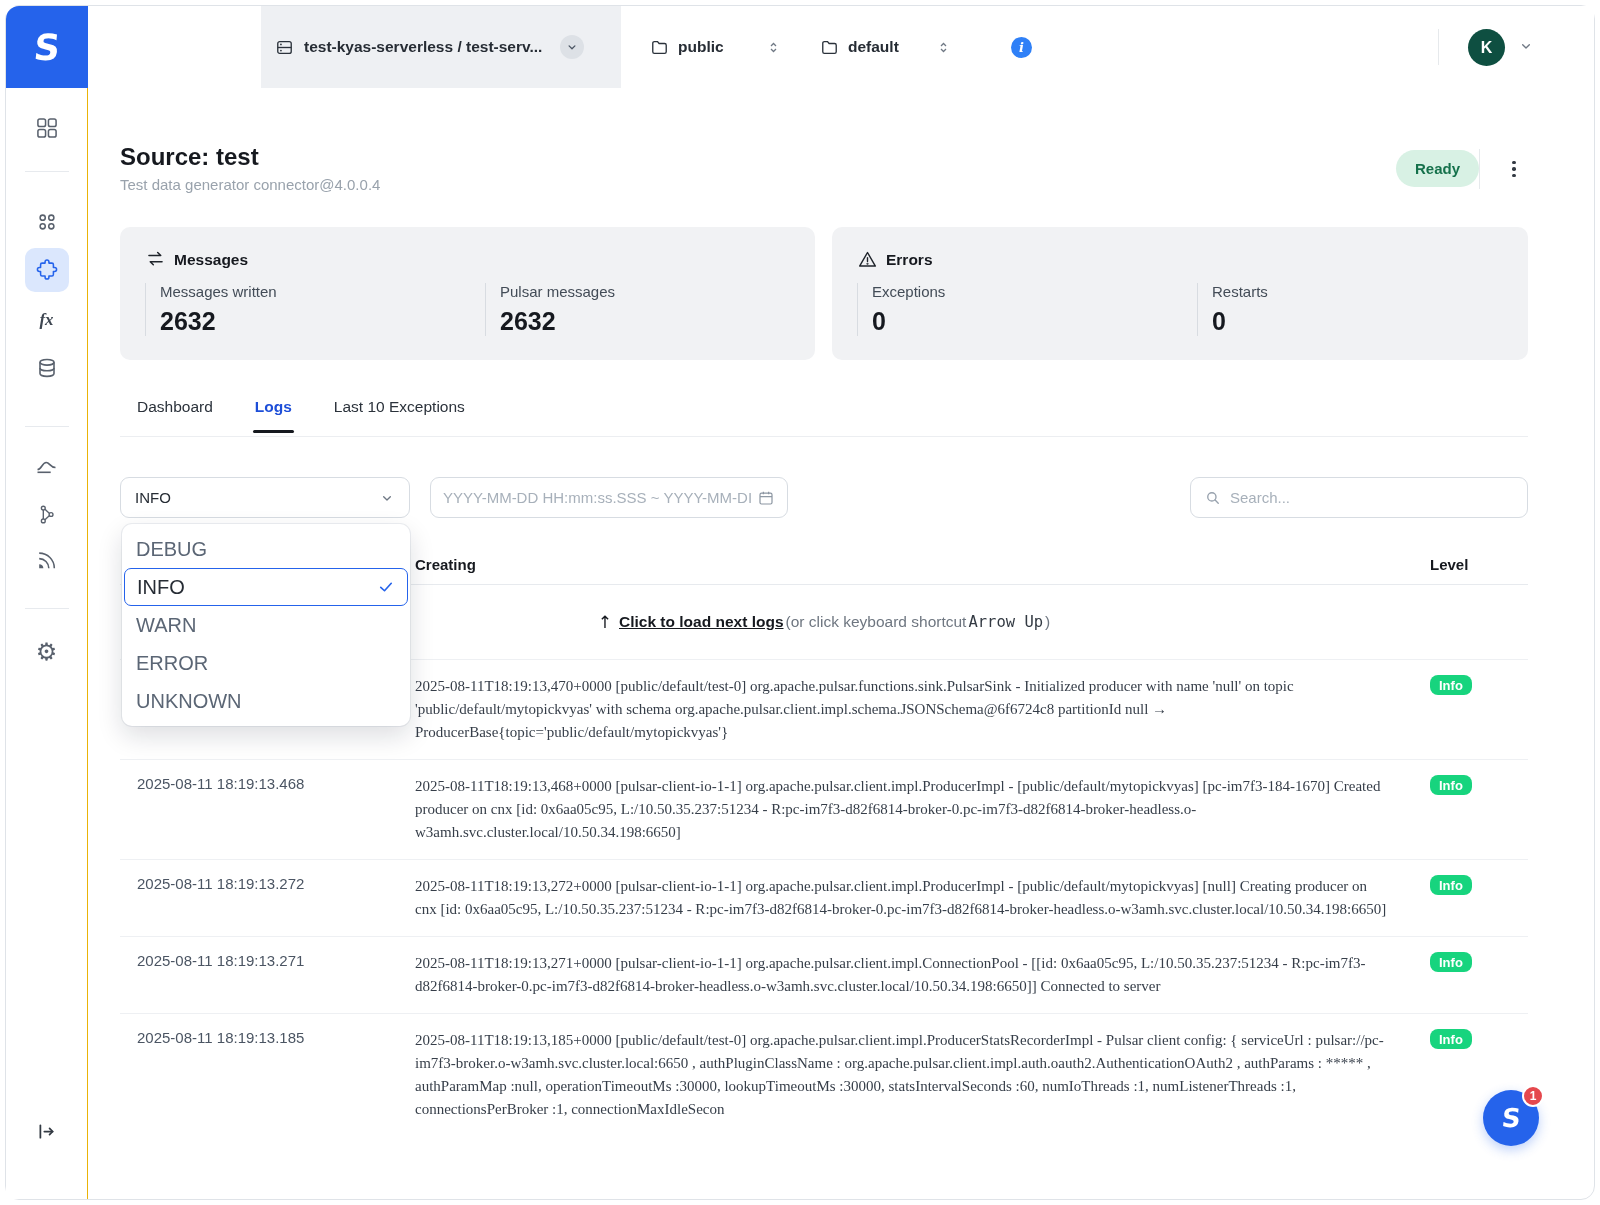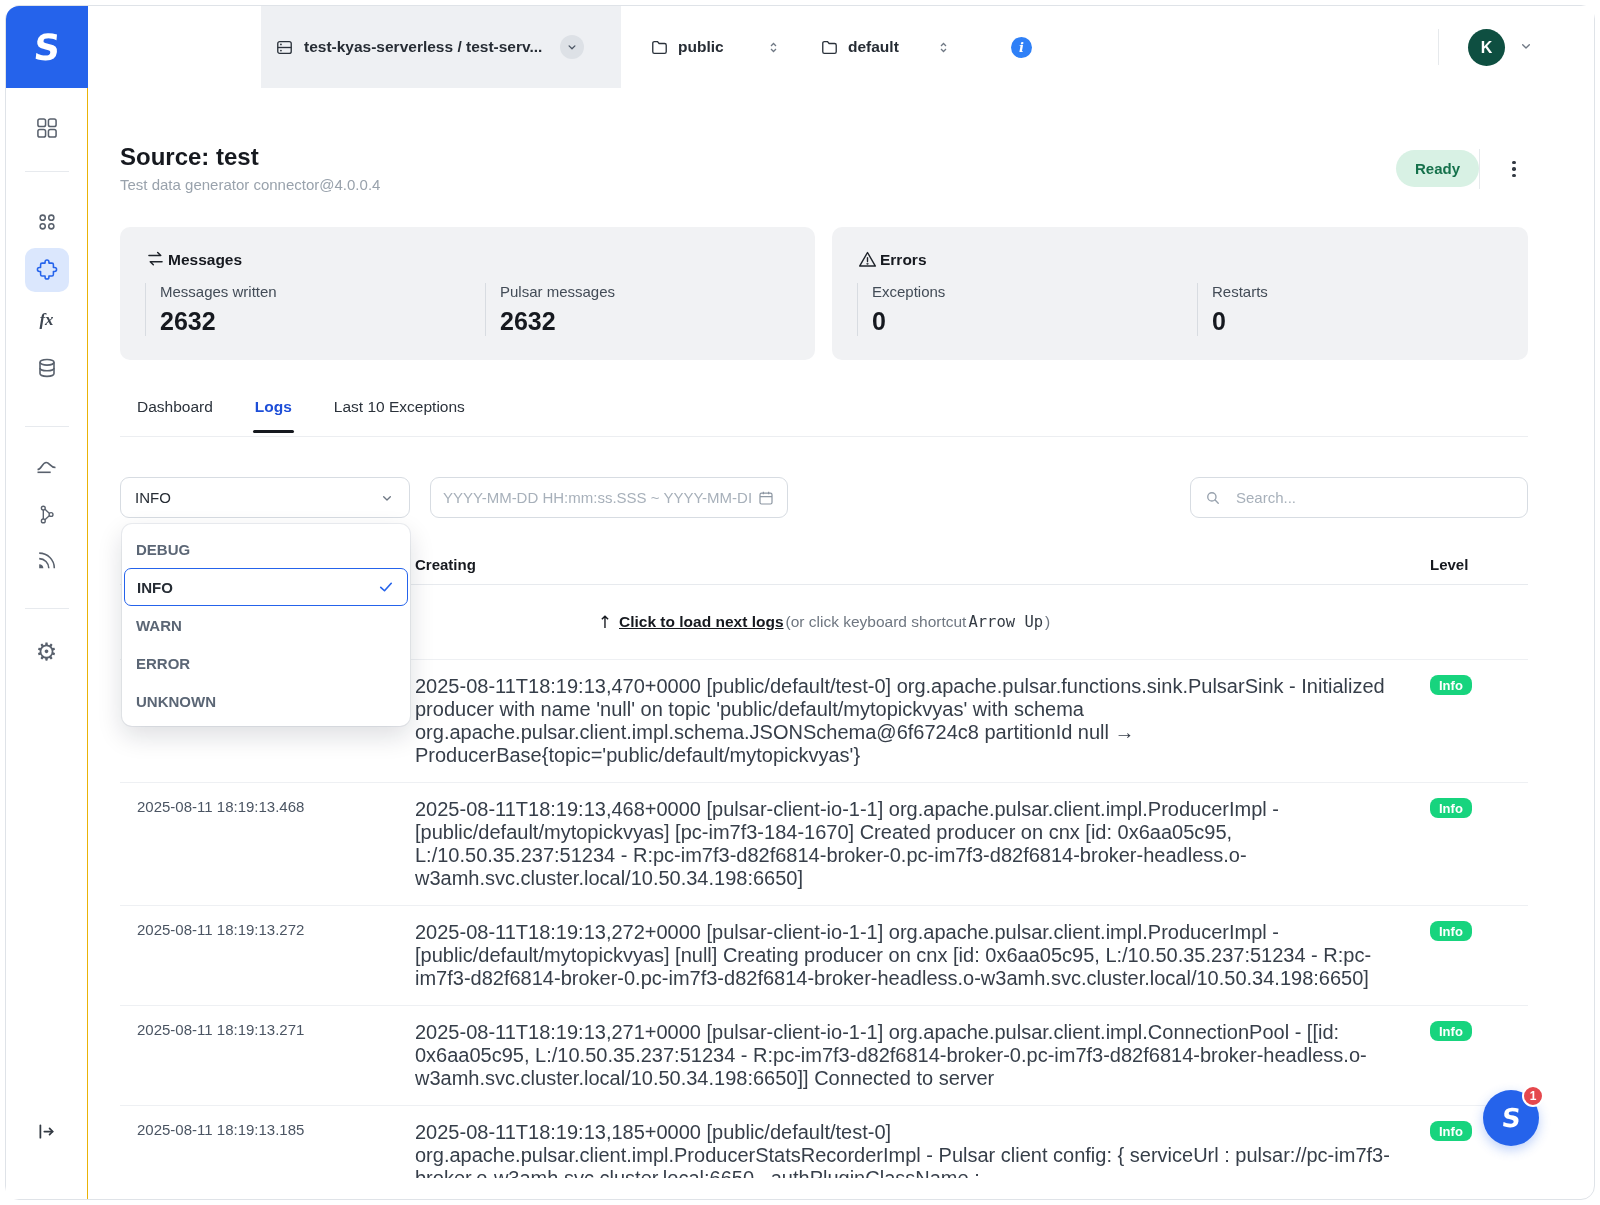--- a/index.html
+++ b/index.html
@@ -35,60 +35,60 @@
   .page-subtitle { position:absolute; left:120px; top:176px; font-size:15px; color:#99a2ac; z-index:2; }
   .ready-pill { position:absolute; left:1396px; top:150px; background:#d8f1e4; color:#15714b; font-size:15px; font-weight:700; padding:10px 19px; border-radius:22px; z-index:2; }
   .hd-divider { position:absolute; left:1479px; top:149px; width:1px; height:40px; background:#e6e9ec; z-index:2; }
   .kebab { position:absolute; left:1498px; top:153px; width:32px; height:32px; display:flex; flex-direction:column; align-items:center; justify-content:center; gap:3px; z-index:2; }
   .kebab i { width:3.5px; height:3.5px; border-radius:50%; background:#333a43; }
 
   
   .card { position:absolute; top:227px; height:133px; background:#f1f2f4; border-radius:10px; z-index:2; }
   .card.msgs { left:120px; width:695px; }
   .card.errs { left:832px; width:696px; }
-  .card-head { position:absolute; left:25px; top:22px; display:flex; align-items:center; gap:2px; font-size:15.5px; font-weight:700; color:#16191f; }
+  .card-head { position:absolute; left:25px; top:22px; display:flex; align-items:center; gap:8px; font-size:15.5px; font-weight:700; color:#16191f; }
   .stat { position:absolute; top:56px; border-left:1px solid #d8dce1; padding-left:14px; }
   .stat .lbl { font-size:15px; color:#434c57; }
   .stat .val { font-size:25px; font-weight:800; color:#16191f; margin-top:7px; }
 
   
   .tabs { position:absolute; left:137px; top:398px; display:flex; gap:42px; z-index:2; }
   .tab-it { font-size:15.5px; color:#2b323b; font-weight:500; padding-bottom:17px; position:relative; }
   .tab-it.active { font-weight:700; color:#1d4ed8;text-align:center; }
   .tab-it.active::after { content:""; position:absolute; left:-2px; right:-2px; bottom:0; height:3px; background:#16191f; border-radius:2px; }
   .tabs-line { position:absolute; left:120px; width:1408px; top:436px; height:1px; background:#eceef1; z-index:1; }
 
   
   .select-box { position:absolute; left:120px; top:477px; width:290px; height:41px; border:1px solid #d7dce2; border-radius:9px; display:flex; align-items:center; padding:0 14px; font-size:15px; color:#262c34; z-index:2; background:#fff; }
   .select-box .grow { flex:1; }
   .date-box { position:absolute; left:430px; top:477px; width:358px; height:41px; border:1px solid #d7dce2; border-radius:9px; display:flex; align-items:center; padding:0 12px; z-index:2; background:#fff; }
   .date-box input, .search-box input { border:none; outline:none; flex:1; font-size:15px; font-family:"Liberation Sans", sans-serif; color:#262c34; min-width:0; background:transparent; }
   .date-box input::placeholder, .search-box input::placeholder { color:#a7b0ba; }
-  .search-box { position:absolute; left:1190px; top:477px; width:338px; height:41px; border:1px solid #d7dce2; border-radius:9px; display:flex; align-items:center; gap:14px; padding:0 13px; z-index:2; background:#fff; }
+  .search-box { position:absolute; left:1190px; top:477px; width:338px; height:41px; border:1px solid #d7dce2; border-radius:9px; display:flex; align-items:center; gap:8px; padding:0 13px; z-index:2; background:#fff; }
 
   
   .dropdown { position:absolute; left:122px; top:524px; width:288px; background:#fff; border-radius:10px; box-shadow:0 10px 26px rgba(15,23,42,.14), 0 0 0 1px #eef0f3; z-index:30; padding:6px 0; }
-  .dd-opt { height:38px; display:flex; align-items:center; padding:0 14px; font-size:15px; color:#5b6675;font-weight:bold; }
+  .dd-opt { height:38px; display:flex; align-items:center; padding:0 14px; font-size:20px; color:#5b6675; }
   .dd-opt.selected { margin:0 2px; border:1.5px solid #2563eb; border-radius:7px; color:#262c34; justify-content:space-between; padding:0 12px; }
 
   
   .logs { position:absolute; left:120px; top:545px; width:1408px; height:633px; overflow:hidden; z-index:2; }
   .lrow { display:grid; grid-template-columns:295px 1fr 118px; }
   .lhead { height:40px; align-items:center; border-bottom:1px solid #e7eaee; font-size:15px; font-weight:700; color:#16191f; }
   .lhead .lv { padding-left:20px; }
   .loadnext { height:75px; display:flex; align-items:center; justify-content:center; gap:2px; border-bottom:1px solid #eef0f3; font-size:15.5px; }
   .loadnext .arrow { font-size:17px; color:#16191f; margin-right:5px; font-family:"DejaVu Sans", sans-serif; }
   .loadnext .link { font-weight:700; color:#16191f; text-decoration:underline; }
   .loadnext .pre { color:#6e7680; }
   .loadnext .key { font-family:"DejaVu Sans Mono", monospace; color:#333a43; font-size:15.5px; }
   .loadnext .post { color:#6e7680; }
   .logrow { padding:15px 0; border-bottom:1px solid #eef0f3; }
   .logrow:last-child { border-bottom:none; }
   .logrow .t { padding-left:17px; font-size:15px; color:#4b5563; }
-  .logrow .m { font-size:20px; line-height:23px; color:#363e49; word-break:break-word; padding-right:18px; }
+  .logrow .m { font-size:15px; line-height:23px; color:#363e49; word-break:break-word; padding-right:18px;font-family:Liberation Serif, serif; }
   .logrow .lv { padding-left:20px; }
   .badge { display:inline-block; background:#17d47e; color:#fff; font-size:13px; font-weight:700; padding:2.5px 9px; border-radius:8px; }
 
   
   .fab { position:absolute; left:1483px; top:1090px; width:56px; height:56px; border-radius:50%; background:#2563eb; display:flex; align-items:center; justify-content:center; z-index:40; box-shadow:0 4px 12px rgba(37,99,235,.3); }
   .fab .s-glyph { font-size:26px; }
   .fab-badge { position:absolute; right:-5px; top:-5px; width:22px; height:22px; border-radius:50%; background:#e5484d; border:2px solid #fff; color:#fff; font-size:12px; font-weight:700; display:flex; align-items:center; justify-content:center; }
 
   svg { display:block; }
 </style>

